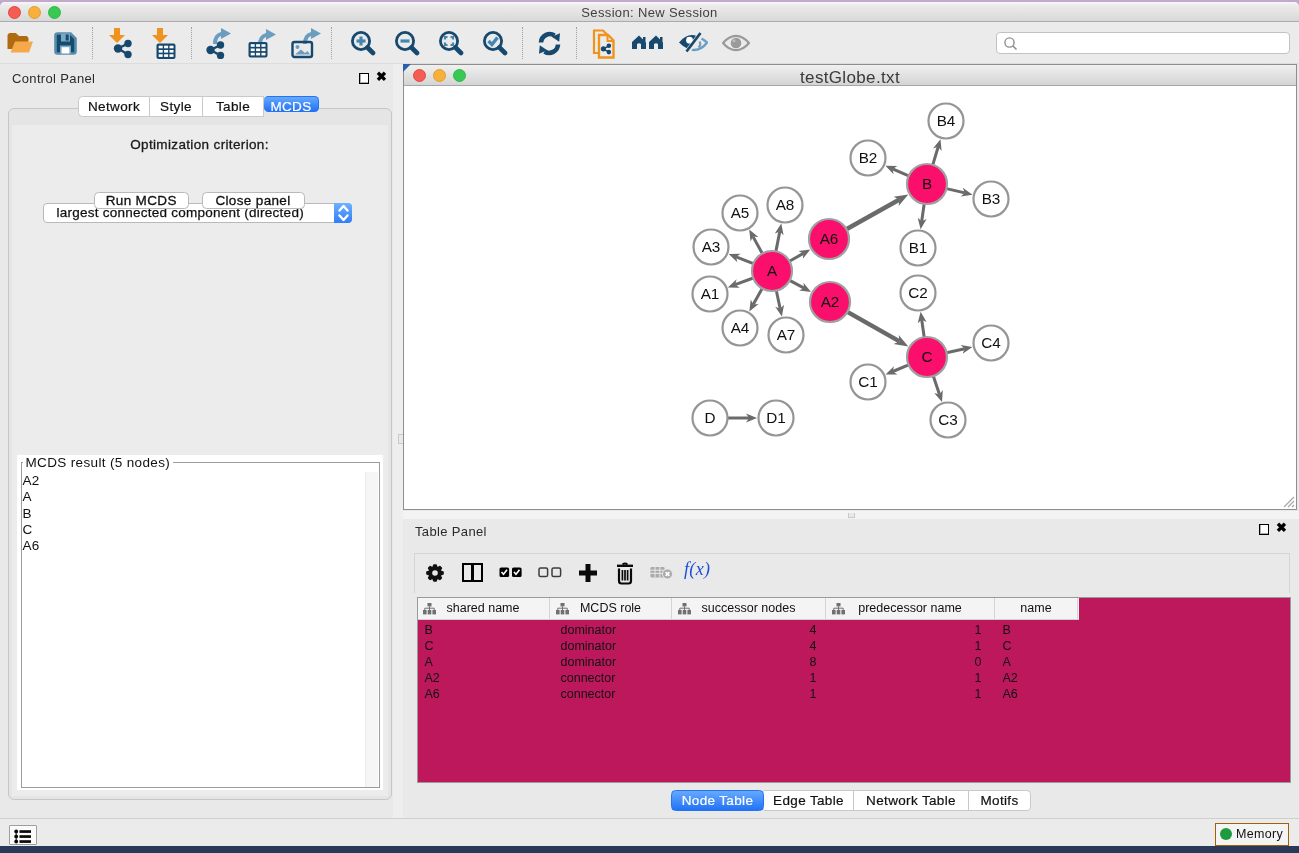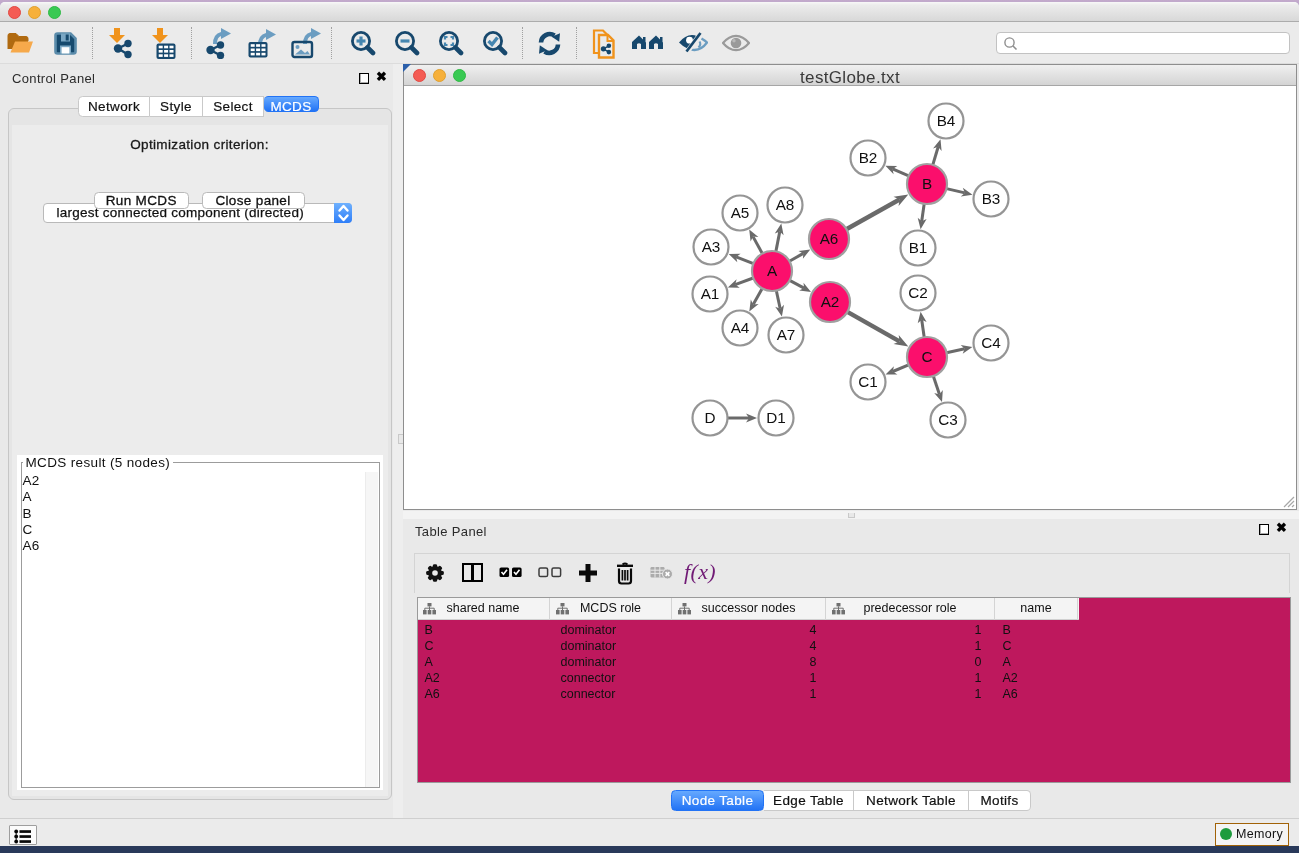--- a/index.html
+++ b/index.html
@@ -52,20 +52,21 @@
 #statusbar { position:absolute; left:0; top:818px; width:1299px; height:28px; background:#ebebeb; border-top:1px solid #cfcfcf; }
 #memory { position:absolute; right:10.5px; top:4px; width:74px; height:23px; background:#f4f4f4; border:1px solid #a16207; font-size:12.5px; color:#111; text-align:center; line-height:21px; }
 #listbtn { position:absolute; left:9px; top:6px; width:28px; height:20px; background:#fbfbfb; border:1px solid #9e9e9e; border-radius:1px; }
 </style></head>
 <body>
 <div id="win"></div>
 <div id="titlebar">
   <div class="tl" style="left:7.5px;background:#f45c54;border:0.5px solid #e14942;"></div>
   <div class="tl" style="left:27.5px;background:#f6b03b;border:0.5px solid #e0a02e;"></div>
   <div class="tl" style="left:47.5px;background:#39c953;border:0.5px solid #2fb945;"></div>
+  <div id="title-text">Session: New Session</div>
 </div>
 <div id="toolbar">
     <div id="searchbox">
       <svg width="16" height="16" viewBox="0 0 16 16" style="position:absolute;left:6px;top:3px;">
         <circle cx="6.5" cy="6.5" r="4.6" fill="none" stroke="#8e8e8e" stroke-width="1.4"></circle>
         <line x1="10" y1="10" x2="13.5" y2="13.5" stroke="#8e8e8e" stroke-width="1.6"></line>
       </svg>
     </div>
   </div>
 <svg style="position:absolute;left:6px;top:32px" width="30" height="22" viewBox="0 0 30 22">
@@ -208,21 +209,21 @@
 <div style="position:absolute;left:359px;top:73px;width:30px;height:12px;">
     <div style="position:absolute;left:0;top:0;width:10px;height:11px;border:1.6px solid #000;background:#fff;box-shadow:1px -1px 0 #ababab inset;"></div>
     <span style="position:absolute;left:17px;top:-4px;font-size:13px;font-weight:bold;color:#000;">✖</span>
   </div>
 <div id="cp-box">
     <div id="cp-inner"></div>
   </div>
 <div id="cp-tabs">
   <div class="tab first" style="width:72px;">Network</div>
     <div class="tab" style="width:53px;">Style</div>
-    <div class="tab" style="width:61px;">Select</div>
+    <div class="tab" style="width:61px;">Table</div>
     <div class="tab sel" style="width:55px;">MCDS</div>
 </div>
 <div id="opt-label">Optimization criterion:</div>
 <div id="dropdown">largest connected component (directed)<div id="dd-btn">
       <svg width="19" height="20" viewBox="0 0 19 20" style="position:absolute;left:0;top:0;">
 <path d="M5.5,7.5 L9.5,3 L13.5,7.5" fill="none" stroke="#fff" stroke-width="2.4" stroke-linecap="round" stroke-linejoin="round"></path>
 <path d="M5.5,12.5 L9.5,17 L13.5,12.5" fill="none" stroke="#fff" stroke-width="2.4" stroke-linecap="round" stroke-linejoin="round"></path>
       </svg>
     </div></div>
 <div class="btn" style="left:93.5px;top:191.5px;width:95.5px;">Run MCDS</div>
@@ -382,21 +383,21 @@
 <rect x="0.5" y="1" width="14" height="10.5" rx="1.2" fill="#ababab"></rect>
 <g stroke="#e9e9e9" stroke-width="1">
       <line x1="0.5" y1="4.2" x2="14.5" y2="4.2"></line>
       <line x1="0.5" y1="7.4" x2="14.5" y2="7.4"></line>
 <line x1="5" y1="1" x2="5" y2="11.5"></line>
       <line x1="9.8" y1="1" x2="9.8" y2="11.5"></line>
     </g>
 <circle cx="17.5" cy="8" r="5" fill="#ababab" stroke="#e9e9e9" stroke-width="1"></circle>
 <path d="M15.6,6.1 L19.4,9.9 M19.4,6.1 L15.6,9.9" stroke="#fff" stroke-width="1.6"></path>
 </svg>
-<div style="position:absolute;left:684px;top:559px;font-family:'Liberation Serif',serif;font-style:italic;font-size:22px;color:#701a75;">f(x)</div>
+<div style="position:absolute;left:684px;top:559px;font-family:'Liberation Serif',serif;font-style:italic;font-size:18px;color:#1d4ed8;">f(x)</div>
 <div id="tp-table">
   <div id="tp-header">
     <div class="hcell" style="left:0;width:132px;"><svg width="13" height="12" viewBox="0 0 13 12" style="position:absolute;left:5px;top:5px;">
           <g fill="#707070">
 <rect x="4.5" y="0" width="4" height="3.4"></rect>
 <rect x="0" y="7" width="3.6" height="4.4"></rect>
             <rect x="4.7" y="7" width="3.6" height="4.4"></rect>
             <rect x="9.4" y="7" width="3.6" height="4.4"></rect>
 </g>
           <g stroke="#707070" stroke-width="1" fill="none">
@@ -432,21 +433,21 @@
           <g fill="#707070">
 <rect x="4.5" y="0" width="4" height="3.4"></rect>
 <rect x="0" y="7" width="3.6" height="4.4"></rect>
             <rect x="4.7" y="7" width="3.6" height="4.4"></rect>
             <rect x="9.4" y="7" width="3.6" height="4.4"></rect>
 </g>
           <g stroke="#707070" stroke-width="1" fill="none">
 <path d="M6.5,3.4 L6.5,7"></path>
             <path d="M1.8,7 L1.8,5.2 L11.2,5.2 L11.2,7"></path>
 </g>
-        </svg><span>predecessor role</span></div>
+        </svg><span>predecessor name</span></div>
     <div class="hcell" style="left:578px;width:82px;"><span>name</span></div>
   </div>
   <div id="tp-rows">
       <div class="trow" style="top:0.0px;">
         <span style="position:absolute;left:7px;">B</span>
         <span style="position:absolute;left:143px;">dominator</span>
         <span style="position:absolute;left:330px;width:69px;text-align:right;">4</span>
         <span style="position:absolute;left:500px;width:64px;text-align:right;">1</span>
         <span style="position:absolute;left:585px;">B</span>
       </div>

